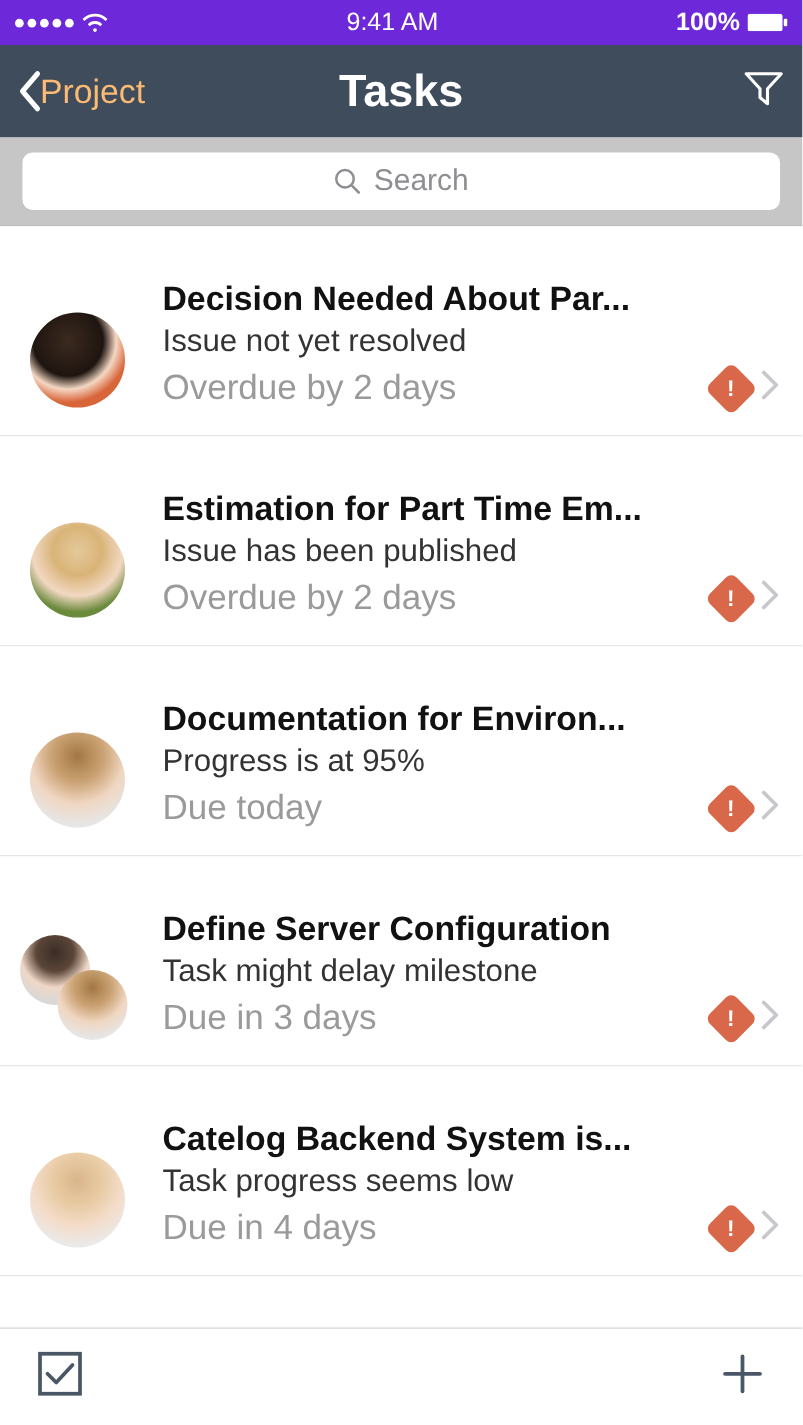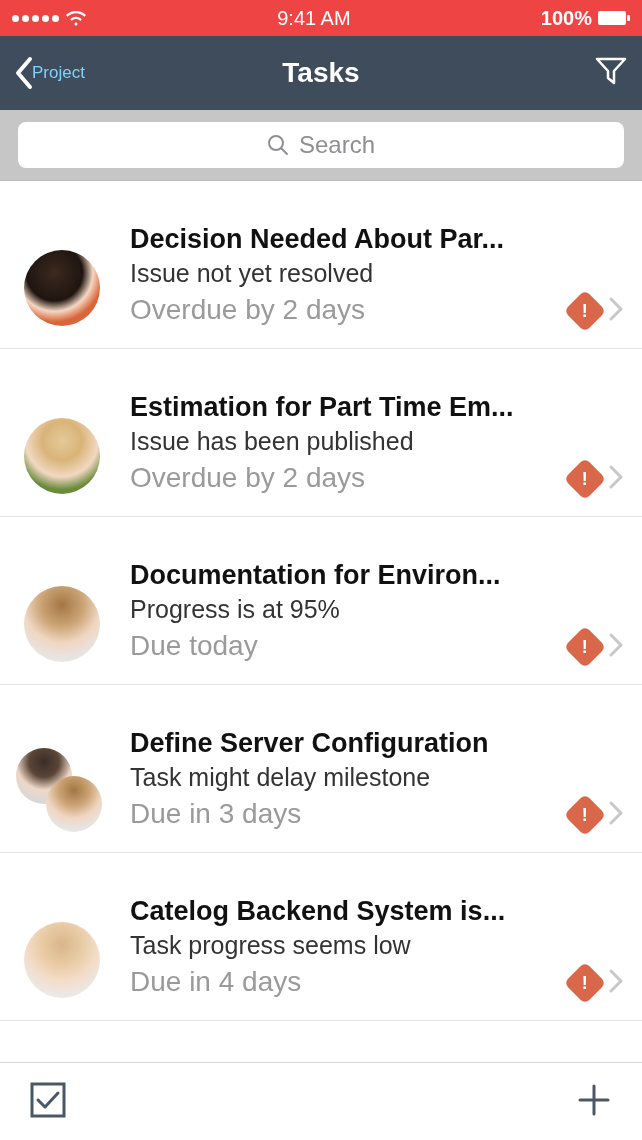--- a/index.html
+++ b/index.html
@@ -10,21 +10,21 @@
       -webkit-font-smoothing: antialiased;
     }
     html, body {
       width: 642px;
       height: 1140px;
       background: #fff;
       overflow: hidden;
     }
     .status-bar {
       height: 36px;
-      background: #ef4444;
+      background: #6d28d9;
       color: #fff;
       display: flex;
       align-items: center;
       justify-content: space-between;
       padding: 0 12px;
       font-size: 20px;
       font-weight: 500;
     }
     .status-left, .status-right {
       display: flex;
@@ -42,28 +42,28 @@
       background: #3e4c5b;
       color: #fff;
       display: flex;
       align-items: center;
       justify-content: space-between;
       padding: 0 14px;
     }
     .nav-back {
       display: flex;
       align-items: center;
-      font-size: 17px;
+      font-size: 27px;
       font-weight: 400;
-      color: #7dd3fc;
+      color: #fdba74;
       cursor: pointer;
     }
     .nav-back svg { margin-right: -2px; }
     .nav-title {
-      font-size: 28px;
+      font-size: 36px;
       font-weight: 600;
       position: absolute;
       left: 50%;
       transform: translateX(-50%);
     }
     .nav-filter {
       cursor: pointer;
     }
     .search-wrap {
       background: #c6c6c7;

